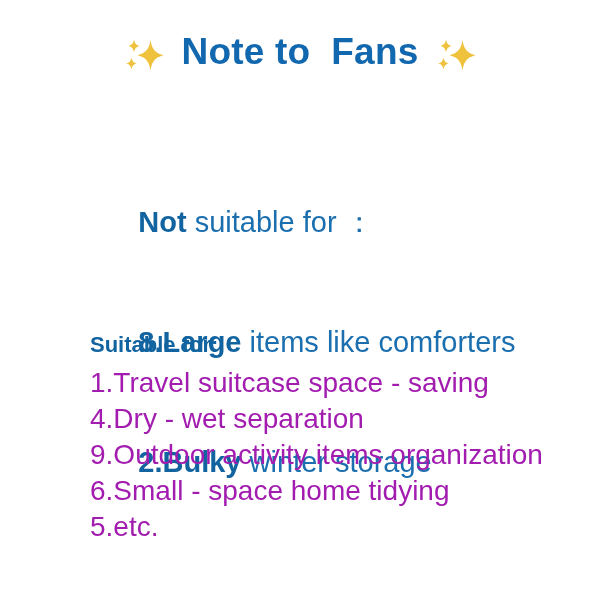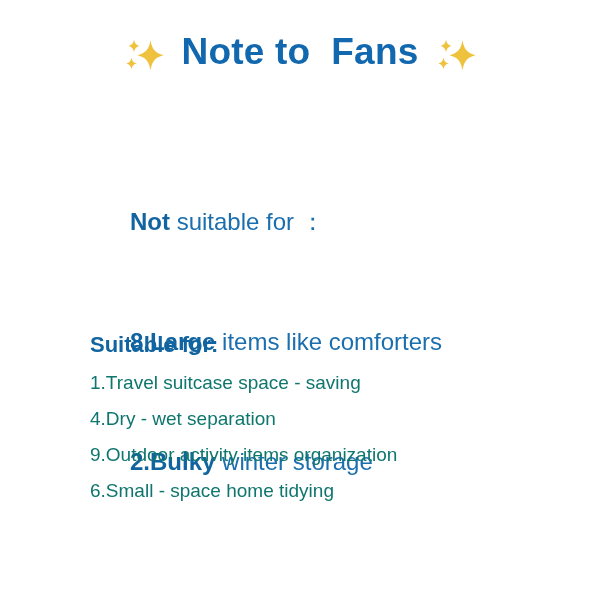--- a/index.html
+++ b/index.html
@@ -48,21 +48,21 @@
   .sparkle svg { display: block; width: 48px; height: 48px; }
 
   
   .block-not {
     position: absolute;
     left: 90px;
     top: 162px;
     width: 470px;
   }
   .line-not {
-    font-size: 24px;
+    font-size: 29px;
     color: #1B6FAF;
     line-height: 40px;
     white-space: pre;
     font-weight: normal;
   }
   .line-not .lead {
     font-weight: bold;
     color: #11649F;
   }
 
@@ -75,22 +75,22 @@
   }
   .heading-yes {
     font-size: 22px;
     font-weight: bold;
     color: #11649F;
     line-height: 33px;
     white-space: pre;
     margin-bottom: 4px;
   }
   .line-yes {
-    font-size: 19px;
-    color: #0f766e;
+    font-size: 28px;
+    color: #a21caf;
     line-height: 36px;
     white-space: pre;
     font-weight: normal;
   }
 </style>
 </head>
 <body>
 
 <div class="page">
 
@@ -133,16 +133,17 @@
   </div>
 
   <div class="block-yes">
 
     <div class="heading-yes">Suitable for:</div>
 
     <div class="line-yes">1.Travel suitcase space - saving</div>
     <div class="line-yes">4.Dry - wet separation</div>
     <div class="line-yes">9.Outdoor activity items organization</div>
     <div class="line-yes">6.Small - space home tidying</div>
+    <div class="line-yes">5.etc.</div>
 
   </div>
 
 </div>
 
 </body></html>

